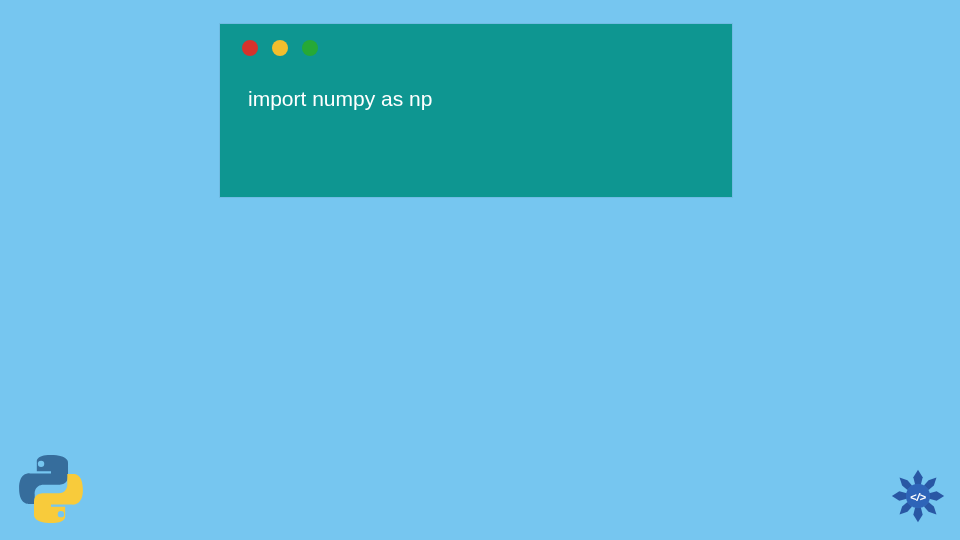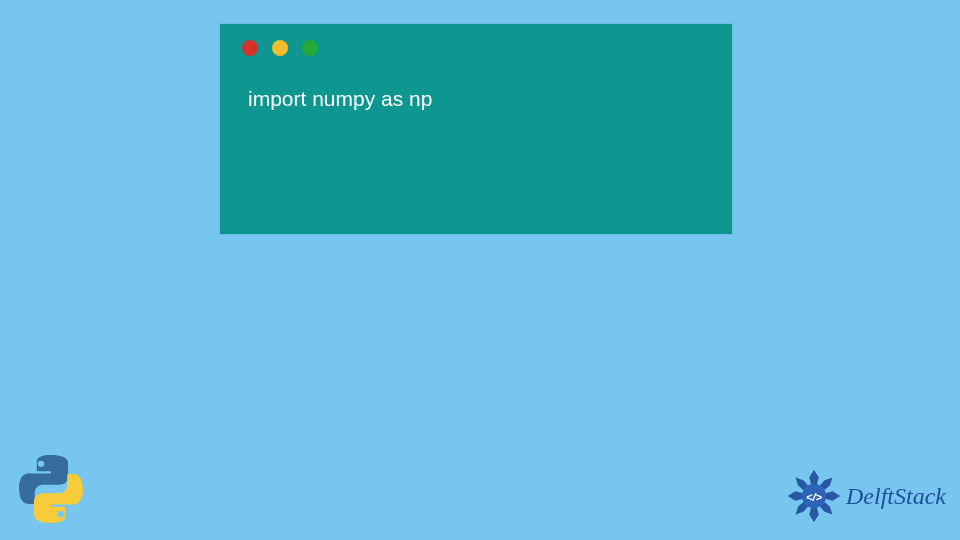--- a/index.html
+++ b/index.html
@@ -9,21 +9,21 @@
       background: #76c6f0;
       font-family: Arial, Helvetica, sans-serif;
       position: relative;
       overflow: hidden;
     }
     .code-window {
       position: absolute;
       left: 220px;
       top: 24px;
       width: 512px;
-      height: 210px;
+      height: 173px;
       background: #0e9691;
       box-shadow: 0 0 0 1px rgba(0,0,0,0.05);
     }
     .window-controls {
       display: flex;
       gap: 14px;
       padding: 16px 22px 8px;
       align-items: center;
     }
     .dot {
@@ -107,14 +107,13 @@
           <path d="M-19.8 -19.8 L-11.3 -17 L-6.4 -11.3 L-11.3 -6.4 L-17 -11.3 Z"></path>
           <path d="M19.8 19.8 L11.3 17 L6.4 11.3 L11.3 6.4 L17 11.3 Z"></path>
           <path d="M19.8 -19.8 L11.3 -17 L6.4 -11.3 L11.3 -6.4 L17 -11.3 Z"></path>
           <path d="M-19.8 19.8 L-11.3 17 L-6.4 11.3 L-11.3 6.4 L-17 11.3 Z"></path>
         </g>
         <circle r="13" fill="#2e64b8"></circle>
       </g>
       <text x="30" y="35" text-anchor="middle" fill="#ffffff" font-size="12" font-family="Arial" font-weight="bold">&lt;/&gt;</text>
     </svg>
   </div>
-  <span>DelftStack</span>
 </div>
 
 </body></html>

